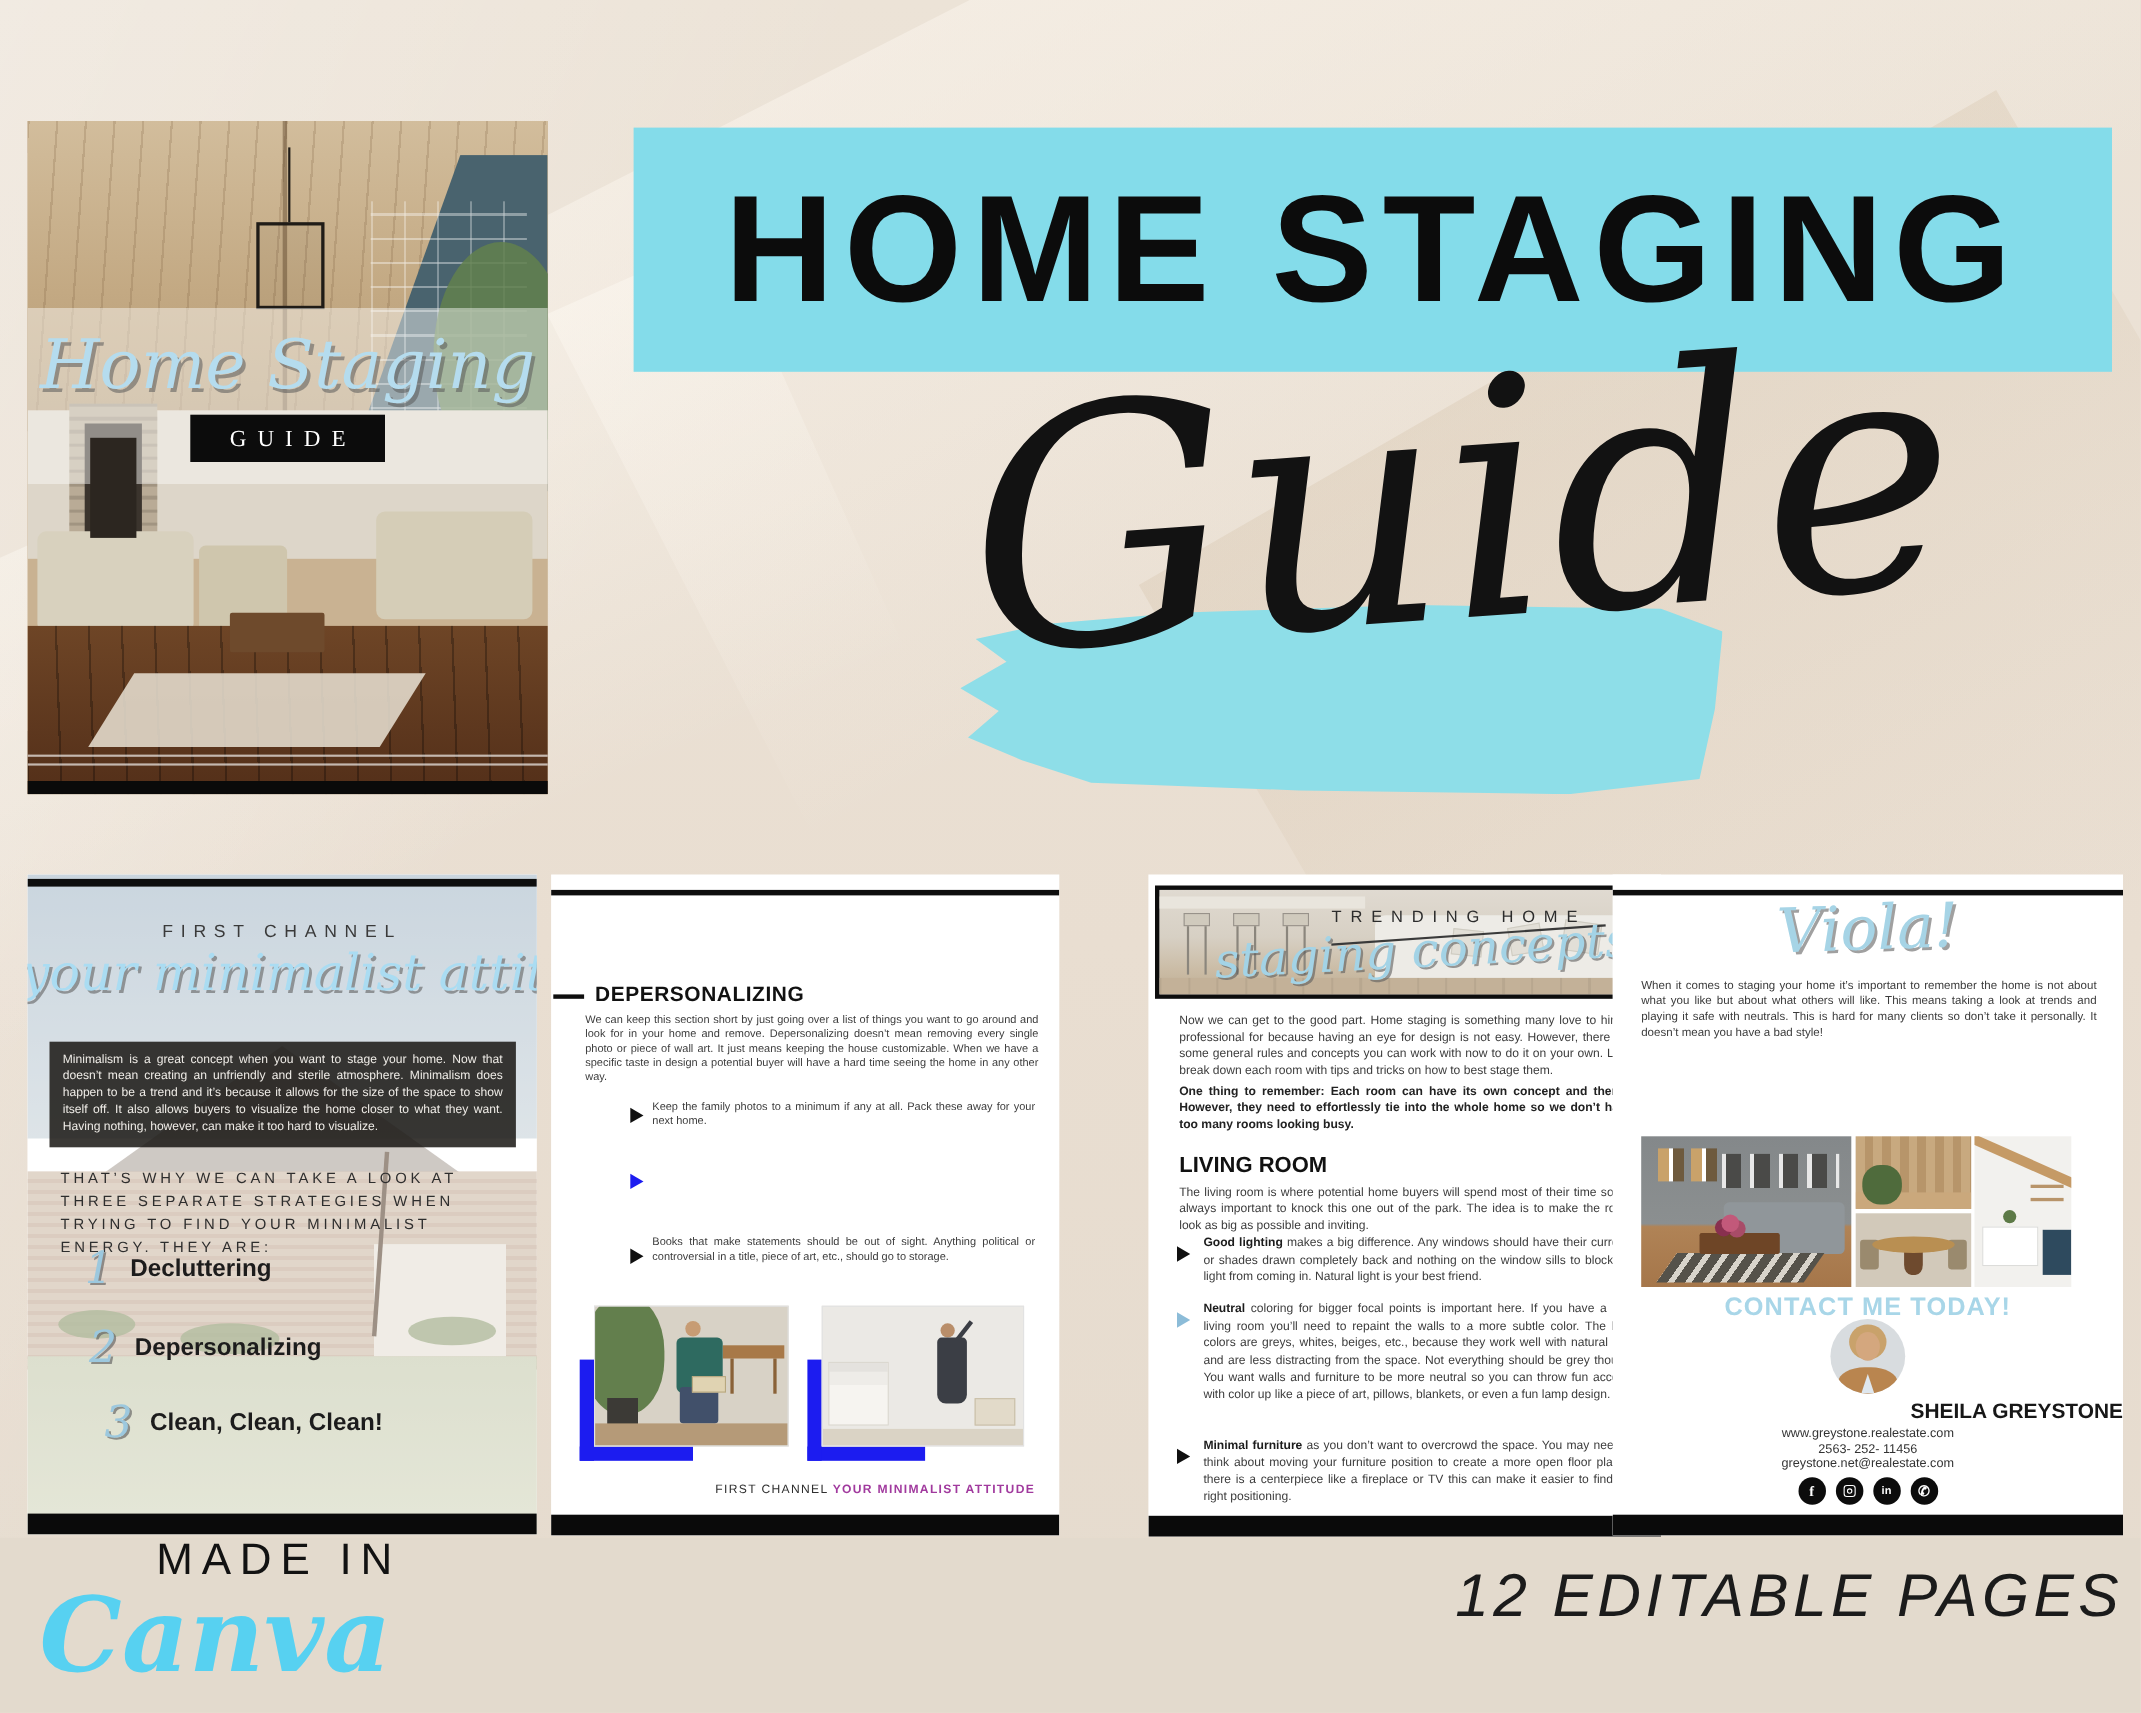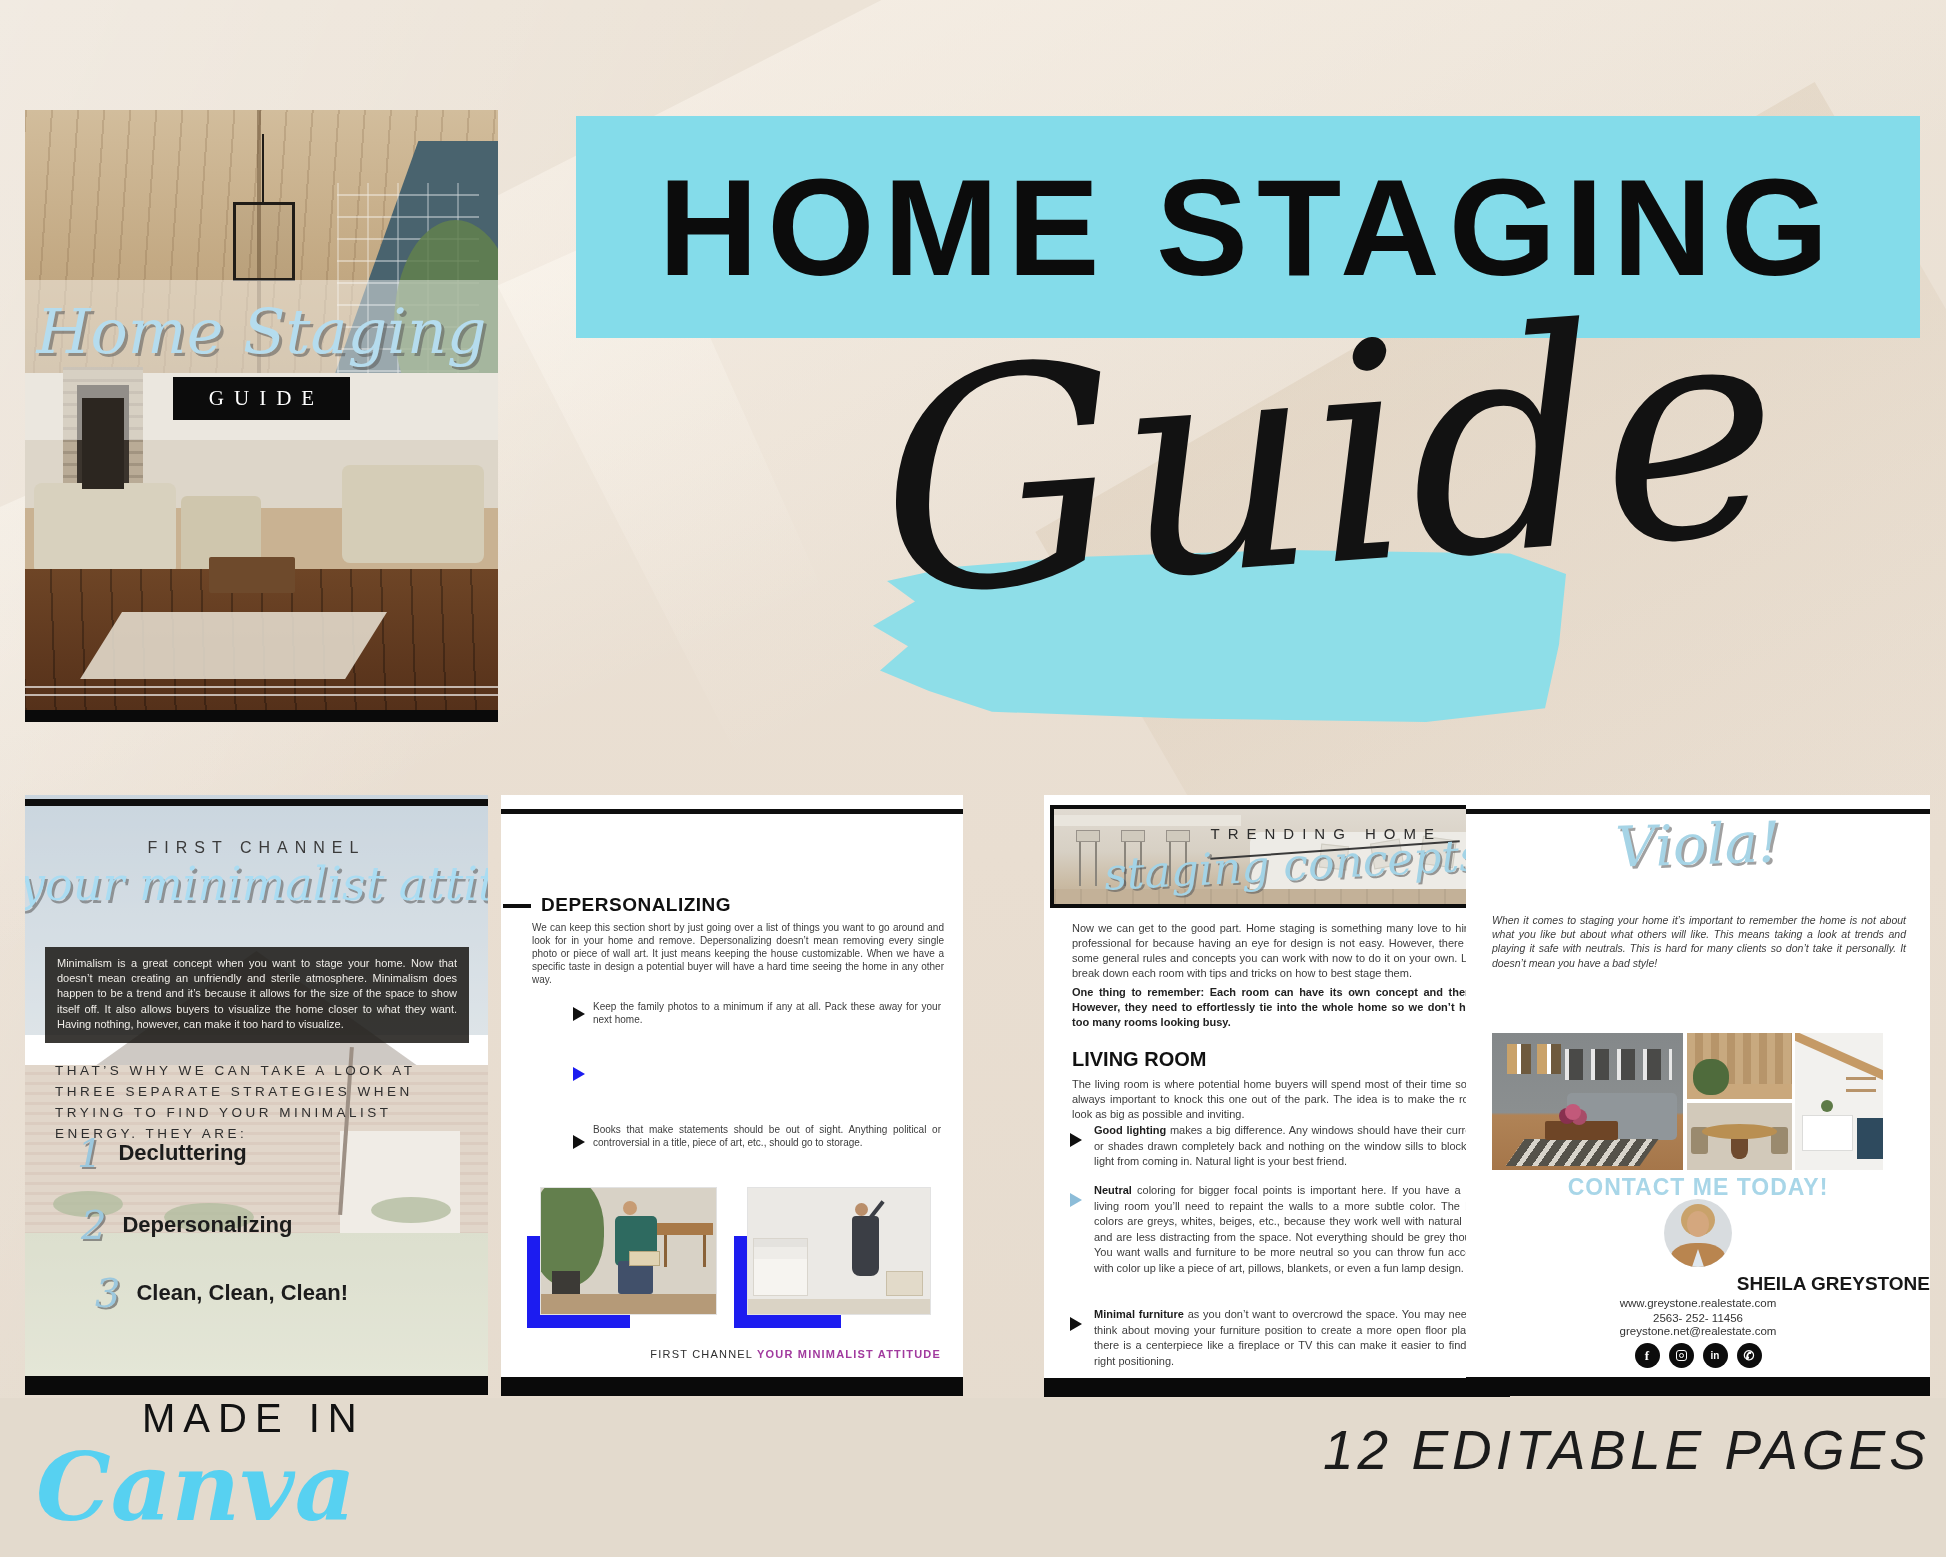--- a/index.html
+++ b/index.html
@@ -363,21 +363,21 @@
     <div class="tri lblue" style="left:26px;top:398px;"></div>
     <div class="ptext p3-b" style="top:388px;"><b>Neutral</b><span> coloring for bigger focal points is important here. If you have a pink living room you’ll need to repaint the walls to a more subtle color. The best colors are greys, whites, beiges, etc., because they work well with natural light and are less distracting from the space. Not everything should be grey though. You want walls and furniture to be more neutral so you can throw fun accents with color up like a piece of art, pillows, blankets, or even a fun lamp design.</span></div>
     <div class="tri" style="left:26px;top:522px;"></div>
     <div class="ptext p3-b" style="top:512px;"><b>Minimal furniture</b><span> as you don’t want to overcrowd the space. You may need to think about moving your furniture position to create a more open floor plan. If there is a centerpiece like a fireplace or TV this can make it easier to find the right positioning.</span></div>
     <div class="bar-bottom"></div>
   </div>
 
   <div class="page page4">
     <div class="topline"></div>
     <div class="script p4-script">Viola!</div>
-    <div class="ptext p4-para" style="top:118px;font-style:italic;">When it comes to staging your home it’s important to remember the home is not about what you like but about what others will like. This means taking a look at trends and playing it safe with neutrals. This is hard for many clients so don’t take it personally. It doesn’t mean you have a bad style!</div>
+    <div class="ptext p4-para" style="top:94px;">When it comes to staging your home it’s important to remember the home is not about what you like but about what others will like. This means taking a look at trends and playing it safe with neutrals. This is hard for many clients so don’t take it personally. It doesn’t mean you have a bad style!</div>
 
     <div class="collage">
       <div class="ph ph-living">
         <div class="pl-shelf"></div>
         <div class="pl-frames"></div>
         <div class="pl-sofa"></div>
         <div class="pl-rug"></div>
         <div class="pl-table"></div>
         <div class="pl-flowers"></div>
       </div>

